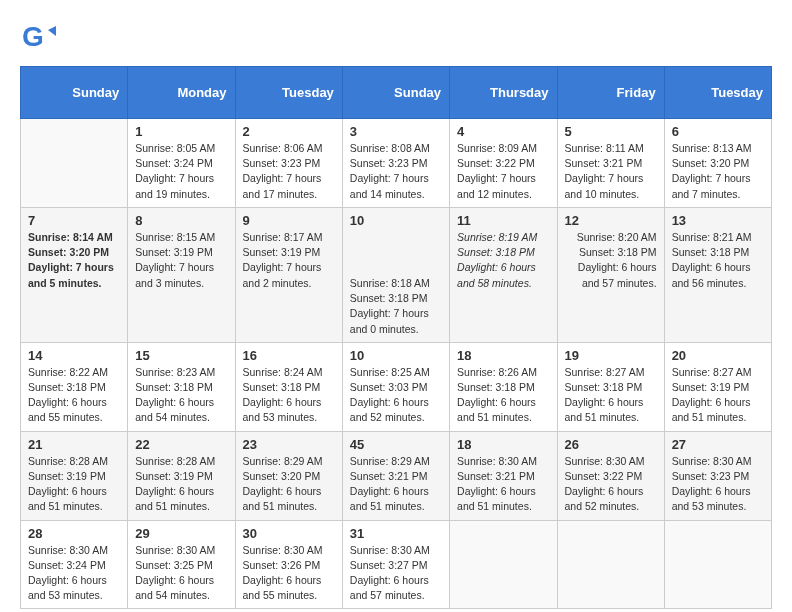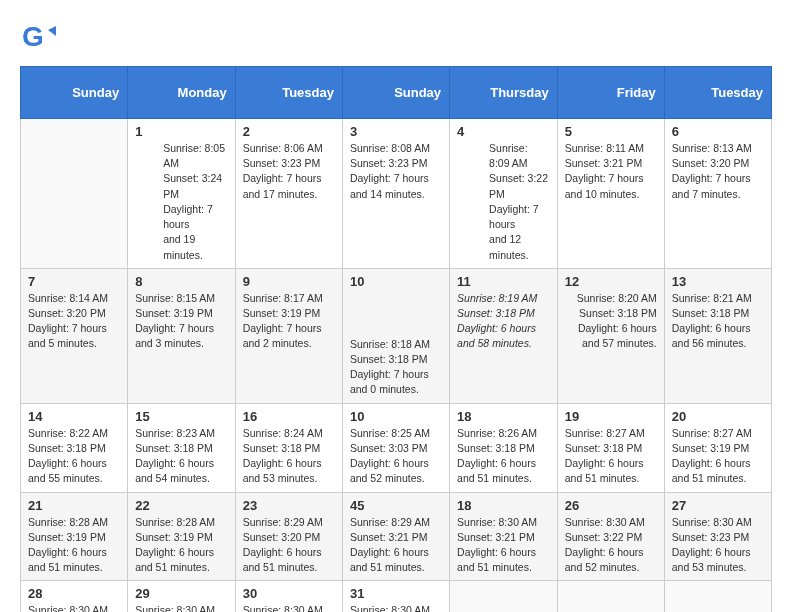--- a/index.html
+++ b/index.html
@@ -113,42 +113,42 @@
         <th>Thursday</th>
         <th>Friday</th>
         <th>Tuesday</th>
       </tr>
   </thead>
   <tbody id="calendar-body">
       <tr>
         <td class="empty"></td>
         <td>
           <div class="day-num">1</div>
-          <div class="day-info" style="white-space: pre-line; margin-left: 28px;">Sunrise: 8:05 AM
+          <div class="day-info" style="white-space: pre-line;">Sunrise: 8:05 AM
 Sunset: 3:24 PM
 Daylight: 7 hours
 and 19 minutes.</div>
         </td>
         <td>
           <div class="day-num">2</div>
           <div class="day-info" style="white-space: pre-line;">Sunrise: 8:06 AM
 Sunset: 3:23 PM
 Daylight: 7 hours
 and 17 minutes.</div>
         </td>
         <td>
           <div class="day-num">3</div>
           <div class="day-info" style="white-space: pre-line;">Sunrise: 8:08 AM
 Sunset: 3:23 PM
 Daylight: 7 hours
 and 14 minutes.</div>
         </td>
         <td>
           <div class="day-num">4</div>
-          <div class="day-info" style="white-space: pre-line; margin-left: 32px;">Sunrise: 8:09 AM
+          <div class="day-info" style="white-space: pre-line;">Sunrise: 8:09 AM
 Sunset: 3:22 PM
 Daylight: 7 hours
 and 12 minutes.</div>
         </td>
         <td>
           <div class="day-num">5</div>
           <div class="day-info" style="white-space: pre-line;">Sunrise: 8:11 AM
 Sunset: 3:21 PM
 Daylight: 7 hours
 and 10 minutes.</div>
@@ -157,21 +157,21 @@
           <div class="day-num">6</div>
           <div class="day-info" style="white-space: pre-line;">Sunrise: 8:13 AM
 Sunset: 3:20 PM
 Daylight: 7 hours
 and 7 minutes.</div>
         </td>
       </tr>
       <tr class="row-shaded">
         <td>
           <div class="day-num">7</div>
-          <div class="day-info" style="white-space: pre-line;">Sunrise: 8:14 AM
+          <div class="day-info" style="white-space: pre-line; font-weight: bold;">Sunrise: 8:14 AM
 Sunset: 3:20 PM
 Daylight: 7 hours
 and 5 minutes.</div>
         </td>
         <td>
           <div class="day-num">8</div>
           <div class="day-info" style="white-space: pre-line;">Sunrise: 8:15 AM
 Sunset: 3:19 PM
 Daylight: 7 hours
 and 3 minutes.</div>

